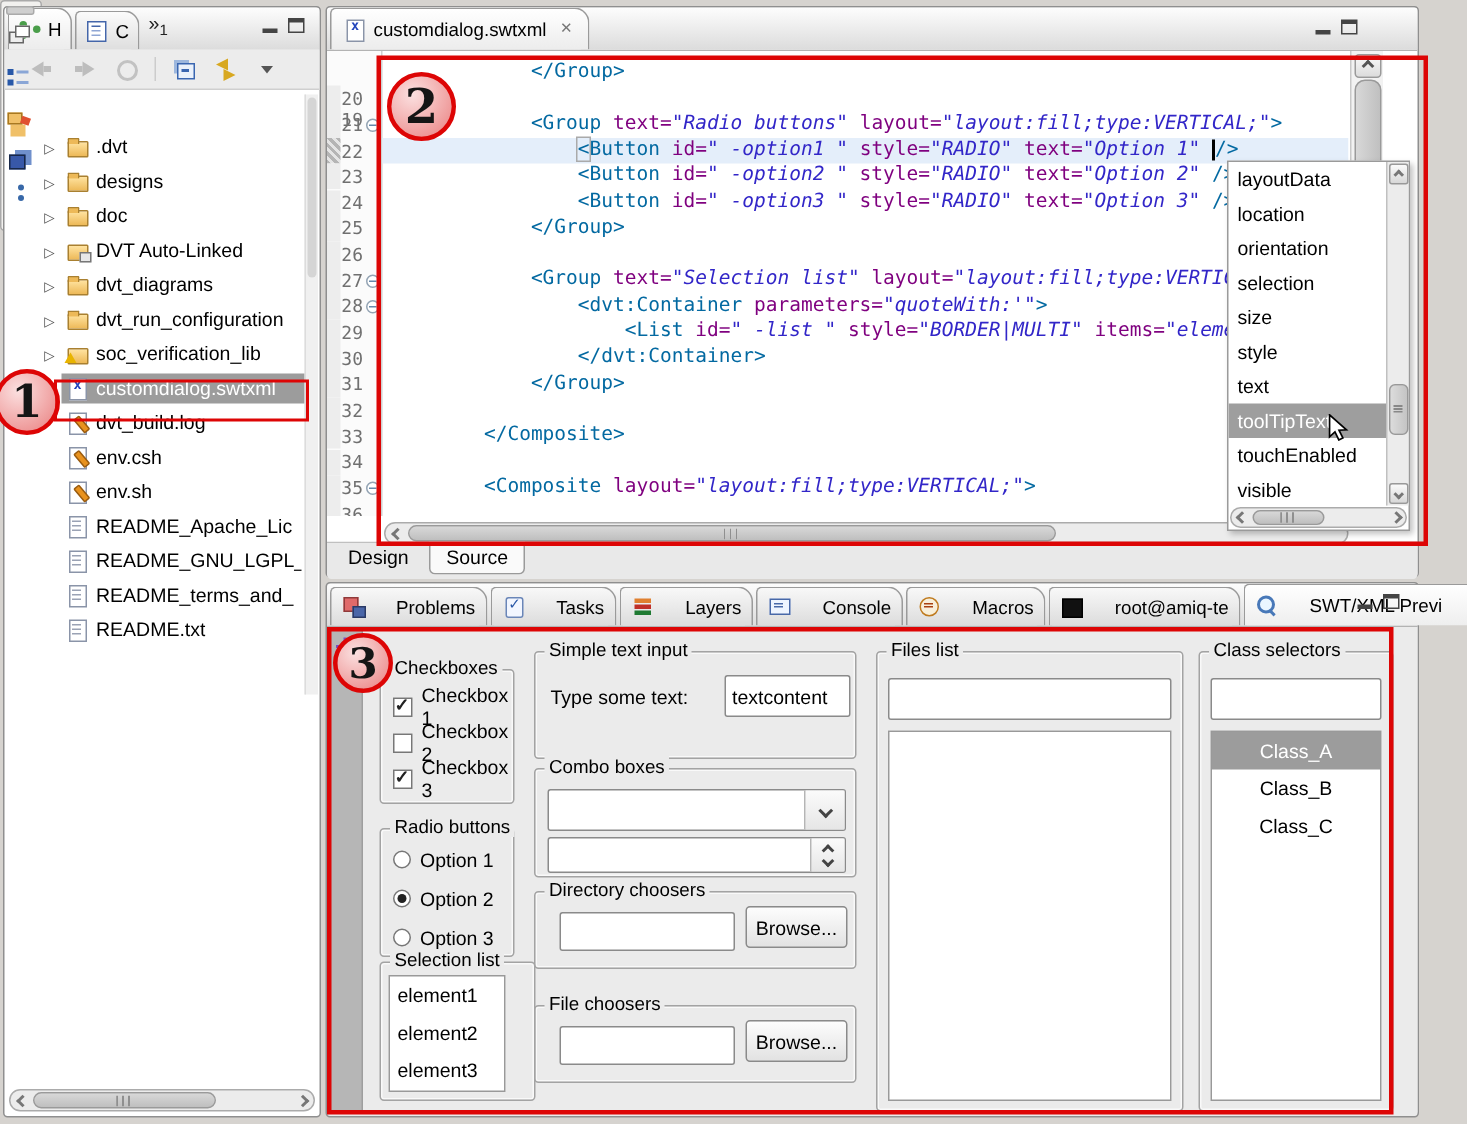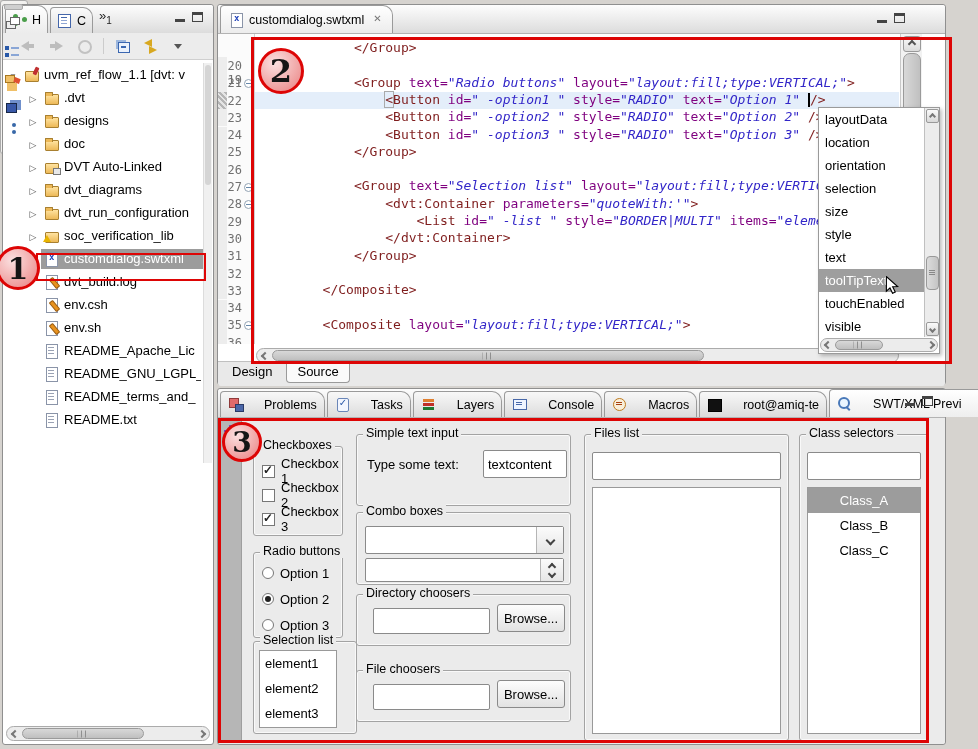--- a/index.html
+++ b/index.html
@@ -111,21 +111,21 @@
   .gm{width:9px;height:17.3px;background:#ededed;flex:none}
   .gm.gmark{background:repeating-linear-gradient(45deg,#b5b5b5 0 2px,#e5e5e5 2px 4px)}
   .gn{flex:1;text-align:right;font:12px "DejaVu Sans Mono",monospace;color:#707070;padding-right:1px}
   .gf{width:11px;flex:none;display:flex;align-items:center;justify-content:center}
   .fold{width:9px;height:9px;border:1px solid #93a3b3;border-radius:50%;box-sizing:border-box;position:relative;background:#fff}
   .fold::after{content:"";position:absolute;left:1px;top:3px;width:5px;height:1px;background:#6688aa}
   #codelines{position:absolute;left:37px;top:0;right:0;bottom:0}
   .cline{position:absolute;left:0;right:0;height:17.3px;line-height:17.3px;padding-left:5px;
          font:13px "DejaVu Sans Mono",monospace;white-space:pre}
   .cline.cur{background:#e4eefa}
-  .tk-t{color:#7f1d1d}
+  .tk-t{color:#0369a1}
   .tk-a{color:#7f007f}
   .tk-v{color:#3226c8;font-style:italic}
   .tk-s{color:#000}
   .tk-box{outline:1px solid #aaa}
   .caret{display:inline-block;width:0;height:14px;border-left:2px solid #000;vertical-align:text-bottom}
   #evs{position:absolute;left:682px;top:29px;width:21px;height:310px;background:#f2f2f2;border-left:1px solid #c8c8c8}
   #evs .vbtn{position:absolute;left:2px;width:16px;height:14px;background:linear-gradient(#fafafa,#dcdcdc);
        border:1px solid #9a9a9a;border-radius:3px;display:flex;align-items:center;justify-content:center}
   #evs .vthumb{position:absolute;left:2px;top:19px;width:16px;height:150px;background:linear-gradient(90deg,#d8d8d8,#c0c0c0);
        border:1px solid #9a9a9a;border-radius:7px}
@@ -254,27 +254,20 @@
     <div id="ltoolbar">
       <span class="tbi nav-back-icon"></span>
       <span class="tbi nav-fwd-icon"></span>
       <span class="tbi refresh-icon"></span>
       <span class="tsep"></span>
       <span class="tbi collapse-all-icon"></span>
       <span class="tbi link-editor-icon"></span>
       <span class="tbi view-menu-icon"></span>
     </div>
     <div id="tree">
-        <div class="trow" style="top: 0px; padding-left: 2px;">
-          <span class="arr expanded"></span>
-          <span class="rowc">
-            <span class="i project-icon"></span>
-            <span class="tlbl">uvm_ref_flow_1.1 [dvt: v</span>
-          </span>
-        </div>
         <div class="trow" style="top: 23px; padding-left: 22px;">
           <span class="arr collapsed"></span>
           <span class="rowc">
             <span class="i folder-icon"></span>
             <span class="tlbl">.dvt</span>
           </span>
         </div>
         <div class="trow" style="top: 46px; padding-left: 22px;">
           <span class="arr collapsed"></span>
           <span class="rowc">

